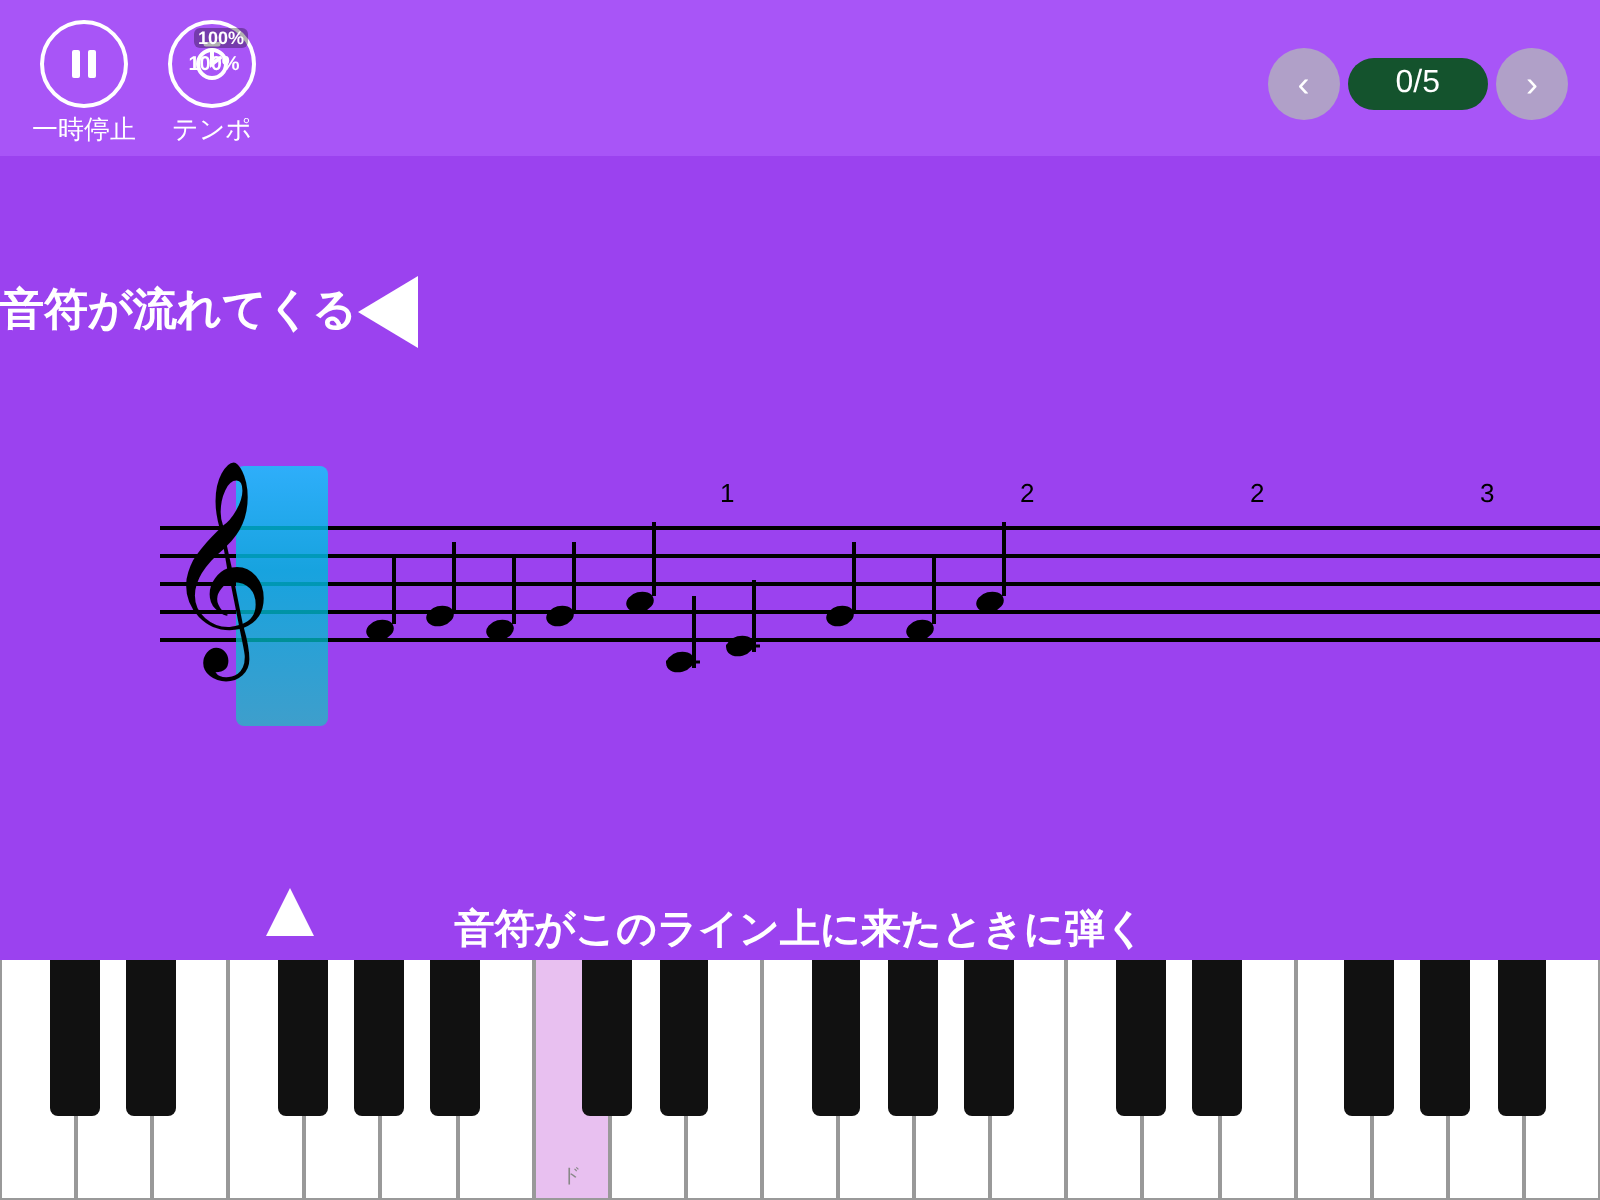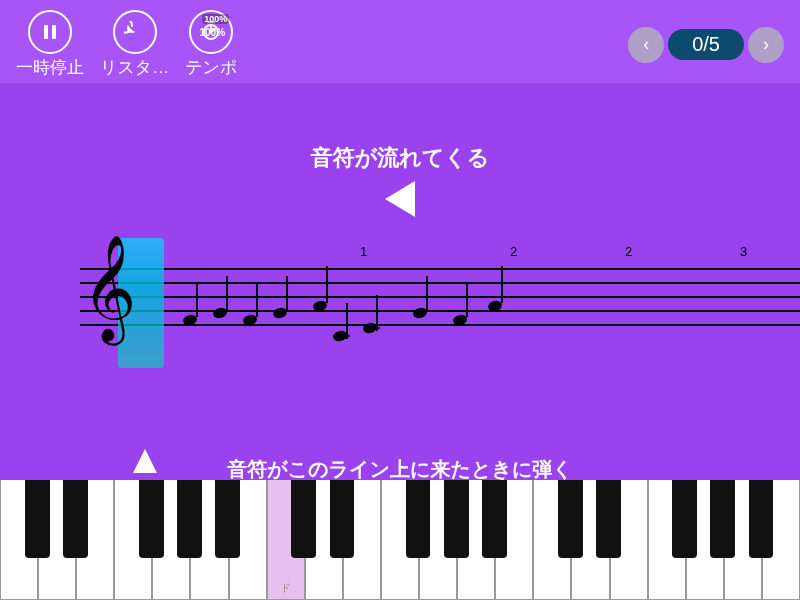--- a/index.html
+++ b/index.html
@@ -39,21 +39,21 @@
       border-radius: 50%;
       border: 2.5px solid white;
       display: flex;
       align-items: center;
       justify-content: center;
       color: white;
       font-size: 20px;
     }
     .toolbar-btn .btn-label {
       color: white;
-      font-size: 17px;
+      font-size: 13px;
     }
 
     
     .nav-bar {
       display: flex;
       align-items: center;
       gap: 0;
     }
     .nav-arrow {
       width: 36px;
@@ -64,23 +64,23 @@
       align-items: center;
       justify-content: center;
       color: white;
       font-size: 18px;
       cursor: pointer;
     }
     .nav-bar .nav-arrow:first-child {
       background: #b0a0c0;
     }
     .nav-counter {
-      background: #0c4a6e;
+      background: #14532d;
       color: white;
-      font-size: 20px;
+      font-size: 16px;
       font-weight: 500;
       padding: 4px 24px;
       border-radius: 18px;
       margin: 12px 4px;
     }
 
     
     .main-area {
       background: #9b42ef;
       position: relative;
@@ -88,21 +88,21 @@
       overflow: hidden;
     }
 
     
     .annotation-flow {
       position: absolute;
       top: 60px;
       left: 0;
       right: 0;
       display: flex;
-      flex-direction: column;
+      flex-direction: row;
       align-items: center;
       z-index: 5;
     }
     .annotation-text {
       color: white;
       font-size: 22px;
       font-weight: 600;
       margin-bottom: 8px;
     }
 
@@ -263,29 +263,20 @@
     <div class="toolbar-btn">
       <div class="icon-circle">
         <svg width="20" height="20" viewBox="0 0 20 20" fill="white">
           <rect x="4" y="3" width="4" height="14" rx="1"></rect>
           <rect x="12" y="3" width="4" height="14" rx="1"></rect>
         </svg>
       </div>
       <span class="btn-label">一時停止</span>
     </div>
 
-    <div class="toolbar-btn">
-      <div class="icon-circle">
-        <svg width="22" height="22" viewBox="0 0 22 22" fill="none" stroke="white" stroke-width="2.2" stroke-linecap="round">
-          <path d="M4 11 A7 7 0 1 1 8 5"></path>
-          <polyline points="4,5 4,11 10,11" fill="white" stroke="white" stroke-width="1.5"></polyline>
-        </svg>
-      </div>
-      <span class="btn-label">リスタ…</span>
-    </div>
 
     <div class="toolbar-btn">
       <div class="icon-circle">
         <svg width="22" height="22" viewBox="0 0 22 22" fill="none">
 
           <circle cx="11" cy="11" r="7" stroke="white" stroke-width="2"></circle>
           <path d="M11 4 L11 11 L15 8" stroke="white" stroke-width="2" stroke-linecap="round"></path>
           <path d="M8 1 L14 1" stroke="white" stroke-width="2.5" stroke-linecap="round"></path>
         </svg>
         <span style="position:absolute;color:white;font-size:10px;font-weight:600;margin-left:2px;">100%</span>

